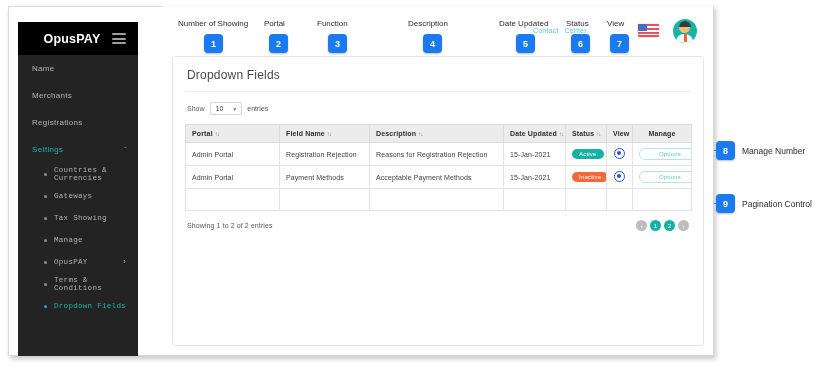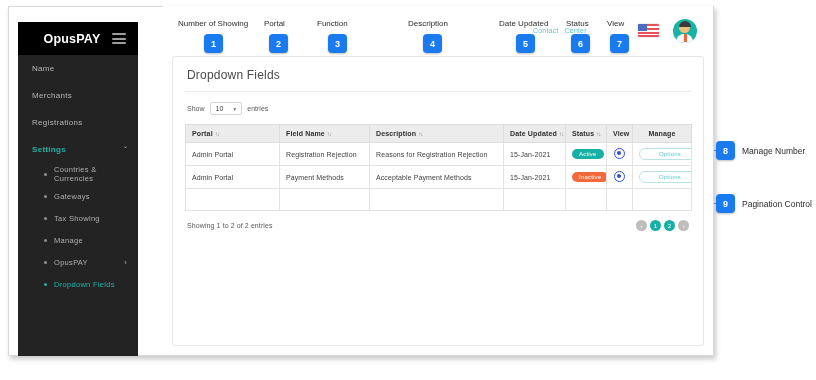--- a/index.html
+++ b/index.html
@@ -15,24 +15,24 @@
   #sidebar{position:absolute;left:18px;top:22px;width:120px;height:334px;background:#232323;}
   #brandbar{height:33px;background:#000000;display:flex;align-items:center;
       justify-content:space-between;padding:0 12px 0 0;box-sizing:border-box;}
   #brand-logo{flex:1;text-align:center;color:#ffffff;font-size:12.5px;font-weight:bold;
       letter-spacing:.2px;padding-left:14px;}
   #hamburger{width:14px;display:flex;flex-direction:column;gap:2.5px;cursor:pointer;}
   #hamburger i{display:block;height:2px;background:#9e9e9e;border-radius:1px;}
 
   .nav-item{height:27px;display:flex;align-items:center;padding:0 11px 0 14px;
       font-size:8px;color:#b5b5b5;letter-spacing:.3px;cursor:pointer;justify-content:space-between;}
-  .nav-item.active{color:#1fb3a6;font-weight:bold;}
+  .nav-item.active{color:#1fb3a6;}
   .nav-item .caret{font-size:7px;color:#9a9a9a;transform:scaleY(.9);}
   .sub-item{height:22px;display:flex;align-items:center;padding:0 11px 0 26px;
-      font-size:7.5px;color:#b0b0b0;letter-spacing:.3px;cursor:pointer;justify-content:space-between;}
+      font-size:7.5px;color:#b0b0b0;letter-spacing:.3px;cursor:pointer;justify-content:space-between;font-family:Liberation Mono, monospace;}
   .sub-item.cur{color:#1fb3a6;}
   .sub-item .bullet{width:3px;height:3px;border-radius:50%;background:#8e8e8e;
       margin-right:7px;flex:0 0 auto;}
   .sub-item.cur .bullet{background:#1fb3a6;}
   .sub-left{display:flex;align-items:center;}
 
   
   #topbar{position:absolute;left:163px;top:6px;width:550px;height:49px;
       background:#ffffff;display:flex;align-items:center;justify-content:flex-end;
       padding-right:16px;box-sizing:border-box;gap:14px;}
@@ -185,20 +185,26 @@
         <span class="bullet"></span>
     <span>Manage</span>
       </span>
   </div>
   <div class="sub-item">
     <span class="sub-left">
         <span class="bullet"></span>
     <span>OpusPAY</span>
       </span>
     <span class="caret">›</span>
+  </div>
+  <div class="sub-item">
+    <span class="sub-left">
+        <span class="bullet"></span>
+    <span>Terms &amp; Conditions</span>
+      </span>
   </div>
   <div class="sub-item cur">
     <span class="sub-left">
         <span class="bullet"></span>
     <span>Dropdown Fields</span>
       </span>
   </div>
 </div>
 
 <div id="card">

